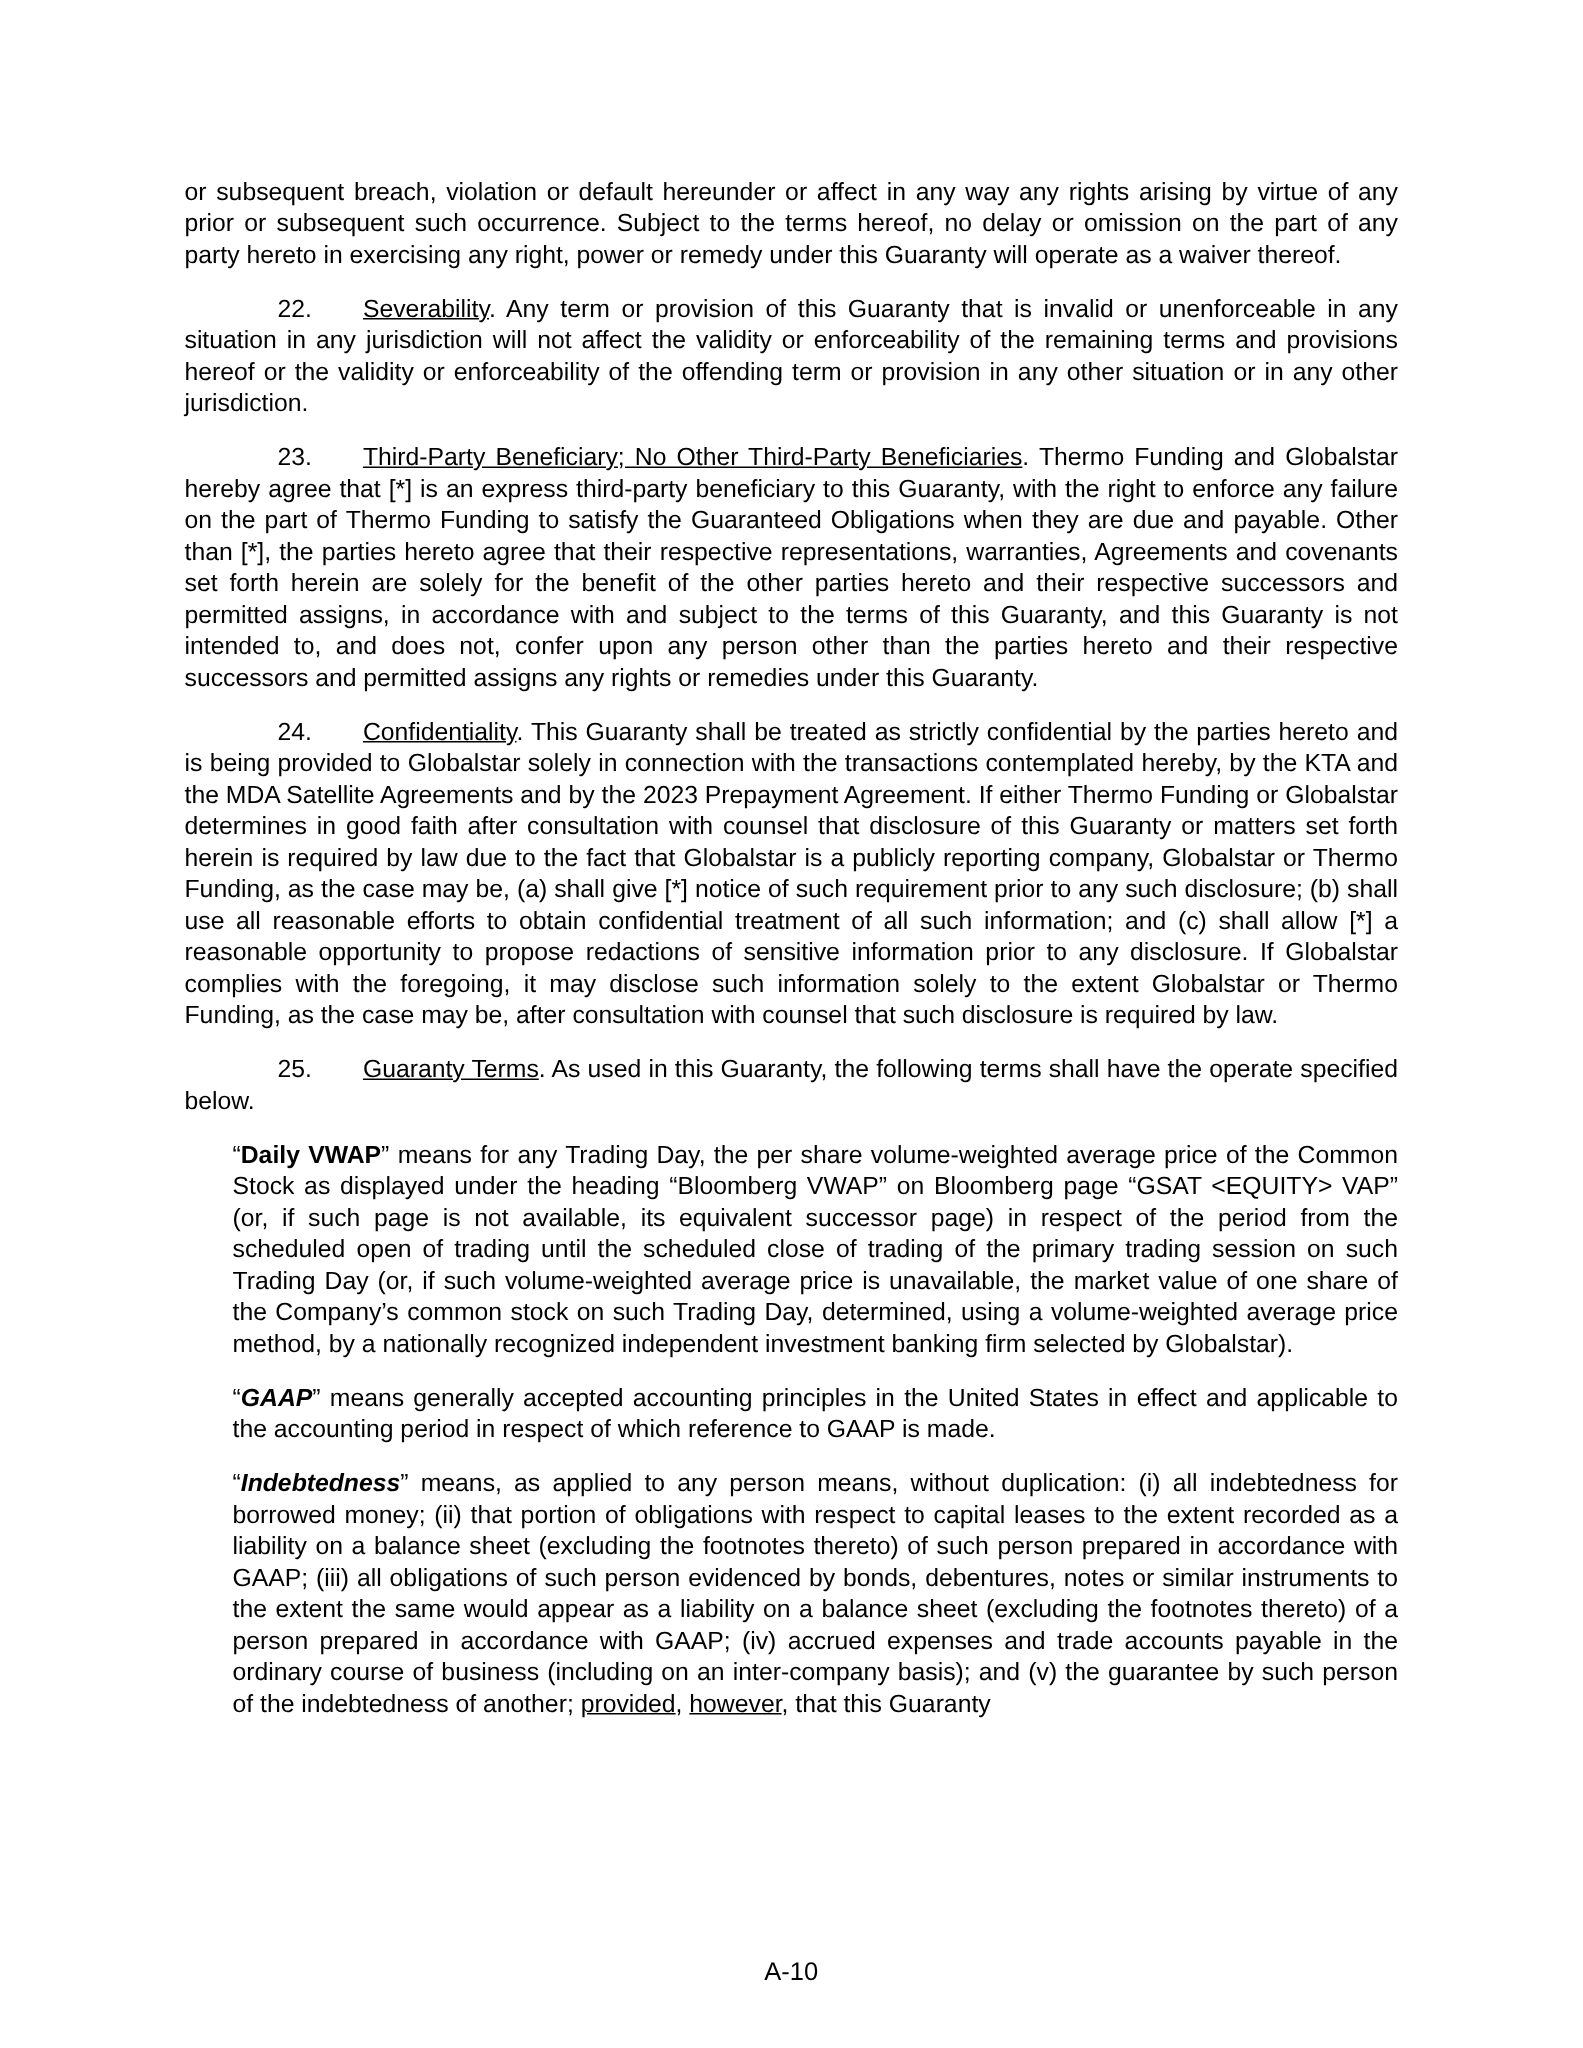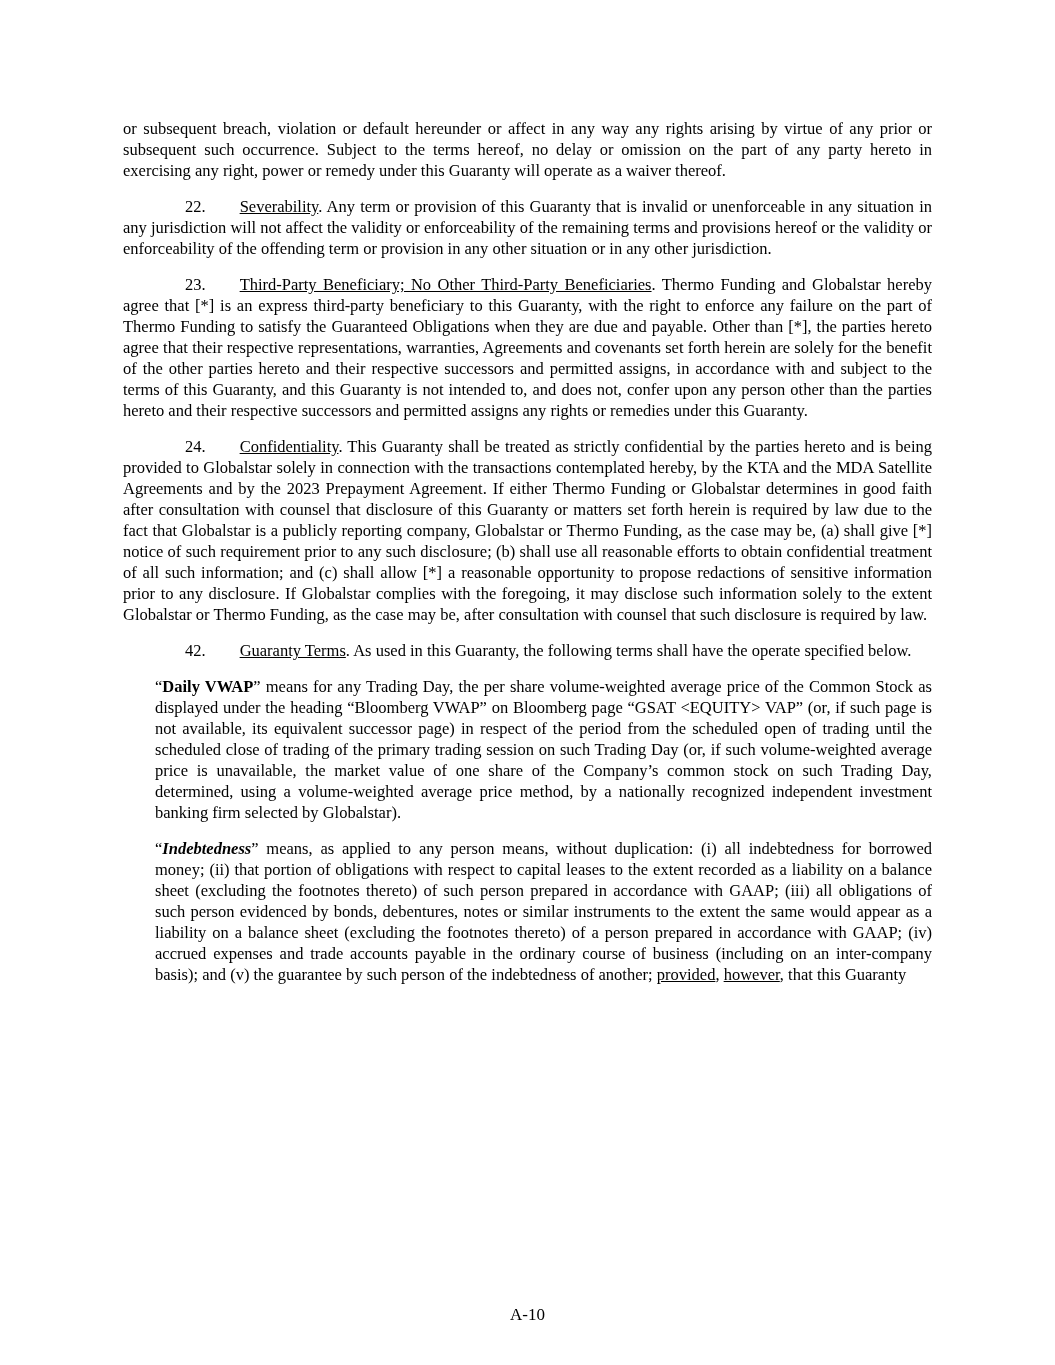--- a/index.html
+++ b/index.html
@@ -3,21 +3,21 @@
 <meta charset="utf-8">
 <style>
   * { margin: 0; padding: 0; box-sizing: border-box; }
   html, body { background: #e8e8e8; }
   .page {
     position: relative;
     width: 1055px;
     height: 1365px;
     margin: 0 auto;
     background: #ffffff;
-    font-family: Liberation Serif, serif;
+    font-family: Liberation Sans, sans-serif;
     font-size: 16.5px;
     line-height: 21px;
     color: #000000;
     overflow: hidden;
   }
   .content {
     position: absolute;
     top: 118px;
     left: 123px;
     width: 809px;
@@ -44,18 +44,19 @@
 </style>
 </head>
 <body>
 
 <div class="page">
   <div class="content">
       <p class="para body"><span>or subsequent breach, violation or default hereunder or affect in any way any rights arising by virtue of any prior or subsequent such occurrence. Subject to the terms hereof, no delay or omission on the part of any party hereto in exercising any right, power or remedy under this Guaranty will operate as a waiver thereof.</span></p>
       <p class="para numbered"><span class="num">22.</span><span class="tab"></span><span class="u">Severability</span><span>. Any term or provision of this Guaranty that is invalid or unenforceable in any situation in any jurisdiction will not affect the validity or enforceability of the remaining terms and provisions hereof or the validity or enforceability of the offending term or provision in any other situation or in any other jurisdiction.</span></p>
       <p class="para numbered"><span class="num">23.</span><span class="tab"></span><span class="u">Third-Party Beneficiary; No Other Third-Party Beneficiaries</span><span>. Thermo Funding and Globalstar hereby agree that [*] is an express third-party beneficiary to this Guaranty, with the right to enforce any failure on the part of Thermo Funding to satisfy the Guaranteed Obligations when they are due and payable. Other than [*], the parties hereto agree that their respective representations, warranties, Agreements and covenants set forth herein are solely for the benefit of the other parties hereto and their respective successors and permitted assigns, in accordance with and subject to the terms of this Guaranty, and this Guaranty is not intended to, and does not, confer upon any person other than the parties hereto and their respective successors and permitted assigns any rights or remedies under this Guaranty.</span></p>
       <p class="para numbered"><span class="num">24.</span><span class="tab"></span><span class="u">Confidentiality</span><span>. This Guaranty shall be treated as strictly confidential by the parties hereto and is being provided to Globalstar solely in connection with the transactions contemplated hereby, by the KTA and the MDA Satellite Agreements and by the 2023 Prepayment Agreement. If either Thermo Funding or Globalstar determines in good faith after consultation with counsel that disclosure of this Guaranty or matters set forth herein is required by law due to the fact that Globalstar is a publicly reporting company, Globalstar or Thermo Funding, as the case may be, (a) shall give [*] notice of such requirement prior to any such disclosure; (b) shall use all reasonable efforts to obtain confidential treatment of all such information; and (c) shall allow [*] a reasonable opportunity to propose redactions of sensitive information prior to any disclosure. If Globalstar complies with the foregoing, it may disclose such information solely to the extent Globalstar or Thermo Funding, as the case may be, after consultation with counsel that such disclosure is required by law.</span></p>
-      <p class="para numbered"><span class="num">42.</span><span class="tab"></span><span class="u">Guaranty Terms</span><span>. As used in this Guaranty, the following terms shall have the operate specified below.</span></p>
+      <p class="para numbered"><span class="num">25.</span><span class="tab"></span><span class="u">Guaranty Terms</span><span>. As used in this Guaranty, the following terms shall have the operate specified below.</span></p>
       <p class="para definition"><span>“</span><span class="b">Daily VWAP</span><span>” means for any Trading Day, the per share volume-weighted average price of the Common Stock as displayed under the heading “Bloomberg VWAP” on Bloomberg page “GSAT &lt;EQUITY&gt; VAP” (or, if such page is not available, its equivalent successor page) in respect of the period from the scheduled open of trading until the scheduled close of trading of the primary trading session on such Trading Day (or, if such volume-weighted average price is unavailable, the market value of one share of the Company’s common stock on such Trading Day, determined, using a volume-weighted average price method, by a nationally recognized independent investment banking firm selected by Globalstar).</span></p>
+      <p class="para definition"><span>“</span><span class="b i">GAAP</span><span>” means generally accepted accounting principles in the United States in effect and applicable to the accounting period in respect of which reference to GAAP is made.</span></p>
       <p class="para definition"><span>“</span><span class="b i">Indebtedness</span><span>” means, as applied to any person means, without duplication: (i) all indebtedness for borrowed money; (ii) that portion of obligations with respect to capital leases to the extent recorded as a liability on a balance sheet (excluding the footnotes thereto) of such person prepared in accordance with GAAP; (iii) all obligations of such person evidenced by bonds, debentures, notes or similar instruments to the extent the same would appear as a liability on a balance sheet (excluding the footnotes thereto) of a person prepared in accordance with GAAP; (iv) accrued expenses and trade accounts payable in the ordinary course of business (including on an inter-company basis); and (v) the guarantee by such person of the indebtedness of another; </span><span class="u">provided</span><span>, </span><span class="u">however</span><span>, that this Guaranty</span></p>
     </div>
   <div class="footer">A-10</div>
 </div>
 
 </body></html>

